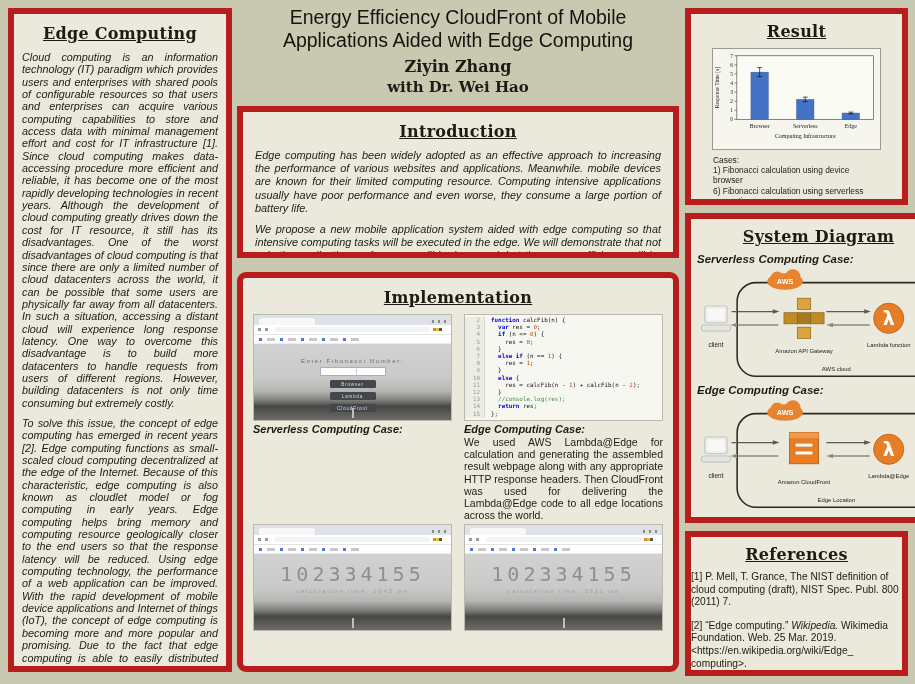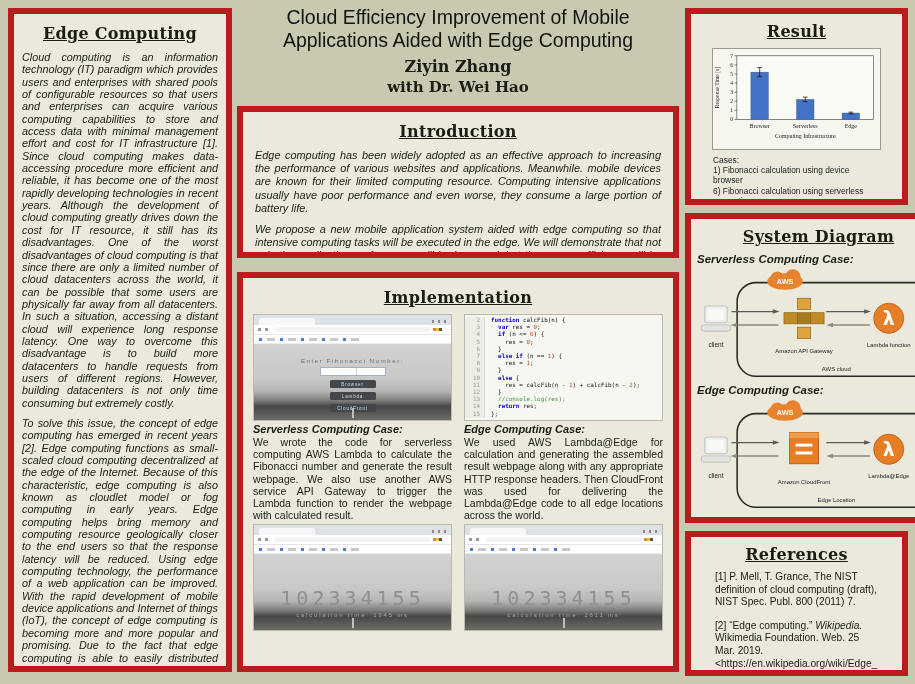--- a/index.html
+++ b/index.html
@@ -9,78 +9,78 @@
   .body-text{font-size:10.8px;line-height:12.35px;text-align:justify;margin:8px 0 8px 0;font-style:italic;}
   
   #left-panel{left:8px;top:8px;width:224px;height:664px;padding:4px 8px;}
   
   #title-block{position:absolute;left:237px;top:6px;width:442px;text-align:center;}
   .title-line{font-size:19.5px;line-height:23px;color:#14140e;}
   .author{font-family:"DejaVu Serif",serif;font-weight:bold;font-size:16px;margin-top:5px;}
   .advisor{font-family:"DejaVu Serif",serif;font-weight:bold;font-size:15px;margin-top:2px;}
   #intro-panel{left:237px;top:106px;width:442px;height:152px;padding:4px 12px;}
   #intro-panel .body-text{font-size:10.9px;line-height:13.2px;}
-  #impl-panel{left:237px;top:272px;width:442px;height:400px;padding:4px 10px;}
+  #impl-panel{left:237px;top:272px;width:442px;height:400px;padding:4px 10px;border-radius:9px;}
   #impl-panel .impl-para{font-size:10.8px;line-height:13px;margin-bottom:5px;}
   .row2{display:flex;gap:12px;}
   
   .shot{flex:1;height:107px;background:#fff;border:1px solid #b9b9ad;box-sizing:border-box;display:flex;flex-direction:column;overflow:hidden;}
   .tabbar{height:10px;background:#dee1e6;display:flex;align-items:flex-end;flex:none;}
   .tab{width:56px;height:7px;background:#f6f7f8;border-radius:3px 3px 0 0;margin-left:5px;}
   .winbtns{margin-left:auto;margin-right:3px;margin-bottom:2px;width:16px;height:3px;background:repeating-linear-gradient(90deg,#8a8a8a 0 2px,transparent 2px 6px);}
   .urlbar{height:9px;background:#fff;border-bottom:1px solid #e4e4e4;display:flex;align-items:center;gap:3px;padding:0 4px;flex:none;}
   .navdots{width:14px;height:3px;background:repeating-linear-gradient(90deg,#9a9a9a 0 3px,transparent 3px 7px);}
   .urlpill{flex:1;height:5px;background:#f1f3f4;border-radius:3px;}
   .extdots{width:14px;height:3px;flex:none;background:repeating-linear-gradient(90deg,#e08a2e 0 3px,#e9c23a 3px 6px,#555 6px 9px,transparent 9px 14px);}
   .bmbar{height:8px;background:#fff;border-bottom:1px solid #ececec;display:flex;align-items:center;padding:0 5px;flex:none;}
   .bmdots{width:100px;height:3px;background:repeating-linear-gradient(90deg,#4a7bd0 0 3px,transparent 3px 8px,#c8c8c8 8px 16px,transparent 16px 21px);}
   .fogbody{flex:1;position:relative;background:linear-gradient(180deg,#d2d2d2 0%,#c9c9c8 45%,#b5b5b3 62%,#7e7e7c 74%,#474745 82%,#6b6b68 100%);display:flex;flex-direction:column;align-items:center;}
   .lane{position:absolute;left:50%;bottom:2px;width:2px;height:10px;background:#d9d9d5;transform:translateX(-50%) ;opacity:.8;}
   .fib-prompt{margin-top:14px;font-size:6px;letter-spacing:1.6px;color:#6d6d6d;white-space:nowrap;}
   .fib-input{margin-top:3px;width:64px;height:7px;background:#fdfdfd;border:1px solid #9fb2c4;position:relative;}
   .fib-input:after{content:"";position:absolute;left:55%;top:0;width:1px;height:100%;background:#c3cfda;}
   .fib-btn{margin-top:4px;min-width:46px;height:8px;background:#43474c;color:#d6d9dc;font-size:4.6px;letter-spacing:.8px;display:flex;align-items:center;justify-content:center;border-radius:1.5px;}
-  .big-num{margin-top:32px;font-family:"DejaVu Sans Mono",monospace;font-size:20px;letter-spacing:4px;color:#8f8f8d;}
+  .big-num{margin-top:8px;font-family:"DejaVu Sans Mono",monospace;font-size:20px;letter-spacing:4px;color:#8f8f8d;}
   .calc-time{margin-top:2px;font-size:6px;letter-spacing:1.8px;color:#a2a2a0;}
   
   .codeshot{flex:1;height:107px;background:#f7f7f2;border:1px solid #b9b9ad;box-sizing:border-box;padding:2px 0 0 0;overflow:hidden;}
   .code-row{display:flex;font-family:"DejaVu Sans Mono",monospace;font-size:5.9px;line-height:7.2px;white-space:pre;}
   .gut{width:15px;text-align:right;padding-right:4px;color:#9a9a9a;background:#ededE6;flex:none;border-right:1px solid #d8d8ce;}
   .src{padding-left:6px;color:#111;}
   .kw{color:#0000d8;font-weight:bold;}
   .num{color:#c84a00;}
   .cm{color:#3f8f3f;}
   
   .case-col{flex:1;}
   .case-head{font-style:italic;font-weight:bold;font-size:11px;margin:2px 0 1px 0;}
   .case-text{font-size:10.5px;line-height:12.2px;text-align:justify;}
   
   #result-panel{left:685px;top:8px;width:223px;height:197px;padding:2px 20px;}
   .chart-fig{margin:1px 1px;border:1px solid #9a9a8e;background:#f6f6ee;padding:2px 0 0 0;}
   .cases{font-size:8.4px;line-height:10.3px;margin:5px 2px 0 2px;color:#222;}
   #sysdiag-panel{left:685px;top:213px;width:267px;height:310px;padding:2px 6px;}
   .diag-label{font-style:italic;font-weight:bold;font-size:11.5px;margin:3px 0 2px 0;}
   .diagram{width:100%;display:block;}
-  #refs-panel{left:685px;top:531px;width:223px;height:145px;padding:2px 24px;}
+  #refs-panel{left:685px;top:531px;width:223px;height:145px;padding:2px 0;}
   .ref{font-size:10.2px;line-height:12.6px;margin:0 0 11px 0;text-align:left;}
   .ref i{font-style:italic;}
 </style>
 </head>
 <body>
 
 <div id="poster">
 
   <div class="panel" id="left-panel">
     <div class="sec-head">Edge Computing</div>
     <p class="body-text">Cloud computing is an information technology (IT) paradigm which provides users and enterprises with shared pools of configurable resources so that users and enterprises can acquire various computing capabilities to store and access data with minimal management effort and cost for IT infrastructure [1]. Since cloud computing makes data-accessing procedure more efficient and reliable, it has become one of the most rapidly developing technologies in recent years. Although the development of cloud computing greatly drives down the cost for IT resource, it still has its disadvantages. One of the worst disadvantages of cloud computing is that since there are only a limited number of cloud datacenters across the world, it can be possible that some users are physically far away from all datacenters. In such a situation, accessing a distant cloud will experience long response latency. One way to overcome this disadvantage is to build more datacenters to handle requests from users of different regions. However, building datacenters is not only time consuming but extremely costly.</p>
     <p class="body-text">To solve this issue, the concept of edge computing has emerged in recent years [2]. Edge computing functions as small-scaled cloud computing decentralized at the edge of the Internet. Because of this characteristic, edge computing is also known as cloudlet model or fog computing in early years. Edge computing helps bring memory and computing resource geologically closer to the end users so that the response latency will be reduced. Using edge computing technology, the performance of a web application can be improved. With the rapid development of mobile device applications and Internet of things (IoT), the concept of edge computing is becoming more and more popular and promising. Due to the fact that edge computing is able to easily distributed tasks in all edge locations across the world and it is capable of handling light-to-medium computing burden tasks, many researchers believe it will help accelerate the performance of mobile application and IoT, while saving the energy for those devices.</p>
   </div>
 
   <div id="title-block">
-    <div class="title-line">Cloud Efficiency Improvement of Mobile</div>
+    <div class="title-line">Energy Efficiency CloudFront of Mobile</div>
     <div class="title-line">Applications Aided with Edge Computing</div>
     <div class="author">Ziyin Zhang</div>
     <div class="advisor">with Dr. Wei Hao</div>
   </div>
 
   <div class="panel" id="intro-panel">
     <div class="sec-head">Introduction</div>
     <p class="body-text">Edge computing has been widely adopted as an effective approach to increasing the performance of various websites and applications. Meanwhile. mobile devices are known for their limited computing resource. Computing intensive applications usually have poor performance and even worse, they consume a large portion of battery life.</p>
     <p class="body-text">We propose a new mobile application system aided with edge computing so that intensive computing tasks will be executed in the edge. We will demonstrate that not only the application performance will be improved, but the energy efficiency will be significantly increased.</p>
   </div>
@@ -127,21 +127,20 @@
           <div class="code-row"><span class="gut">12</span><span class="src">  }</span></div>
           <div class="code-row"><span class="gut">13</span><span class="src"><span class="cm">  //console.log(res);</span></span></div>
           <div class="code-row"><span class="gut">14</span><span class="src">  <span class="kw">return</span> res;</span></div>
           <div class="code-row"><span class="gut">15</span><span class="src">};</span></div>
         </div>
     </div>
 
     <div class="row2">
       <div class="case-col">
         <div class="case-head">Serverless Computing Case:</div>
-        <div class="case-text">We wrote the code for serverless computing AWS Lambda to calculate the Fibonacci number and generate the result webpage. We also use another AWS service API Gateway to trigger the Lambda function to render the webpage with calculated result.</div>
       </div>
       <div class="case-col">
         <div class="case-head">Edge Computing Case:</div>
         <div class="case-text">We used AWS Lambda@Edge for calculation and generating the assembled result webpage along with any appropriate HTTP response headers. Then CloudFront was used for delivering the Lambda@Edge code to all edge locations across the world.</div>
       </div>
     </div>
 
     <div class="row2" style="margin-top:3px;">
       <div class="shot">
         <div class="tabbar">

